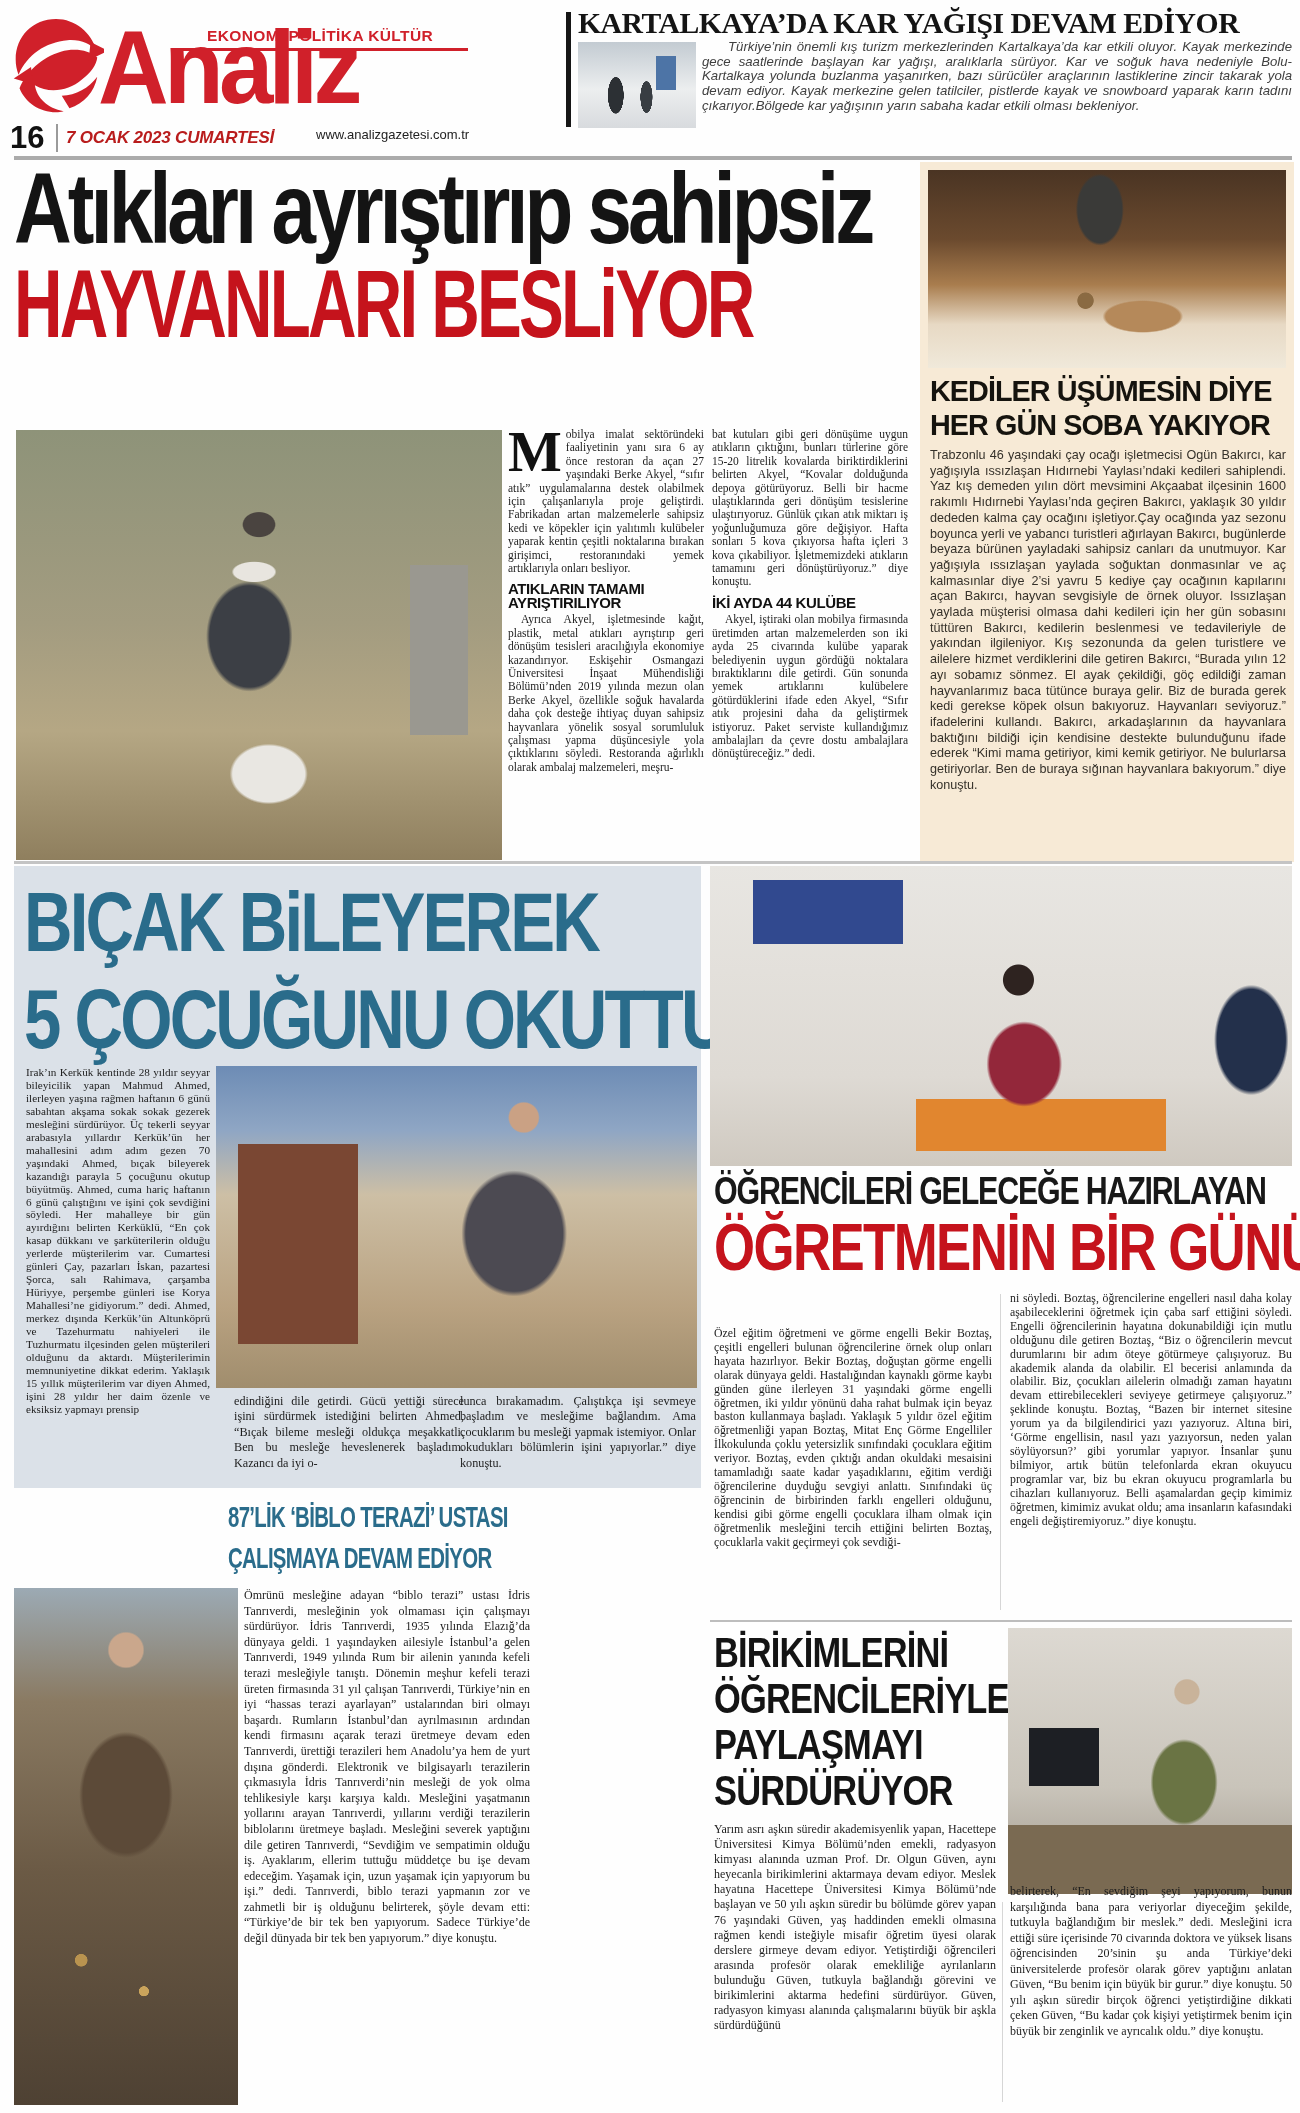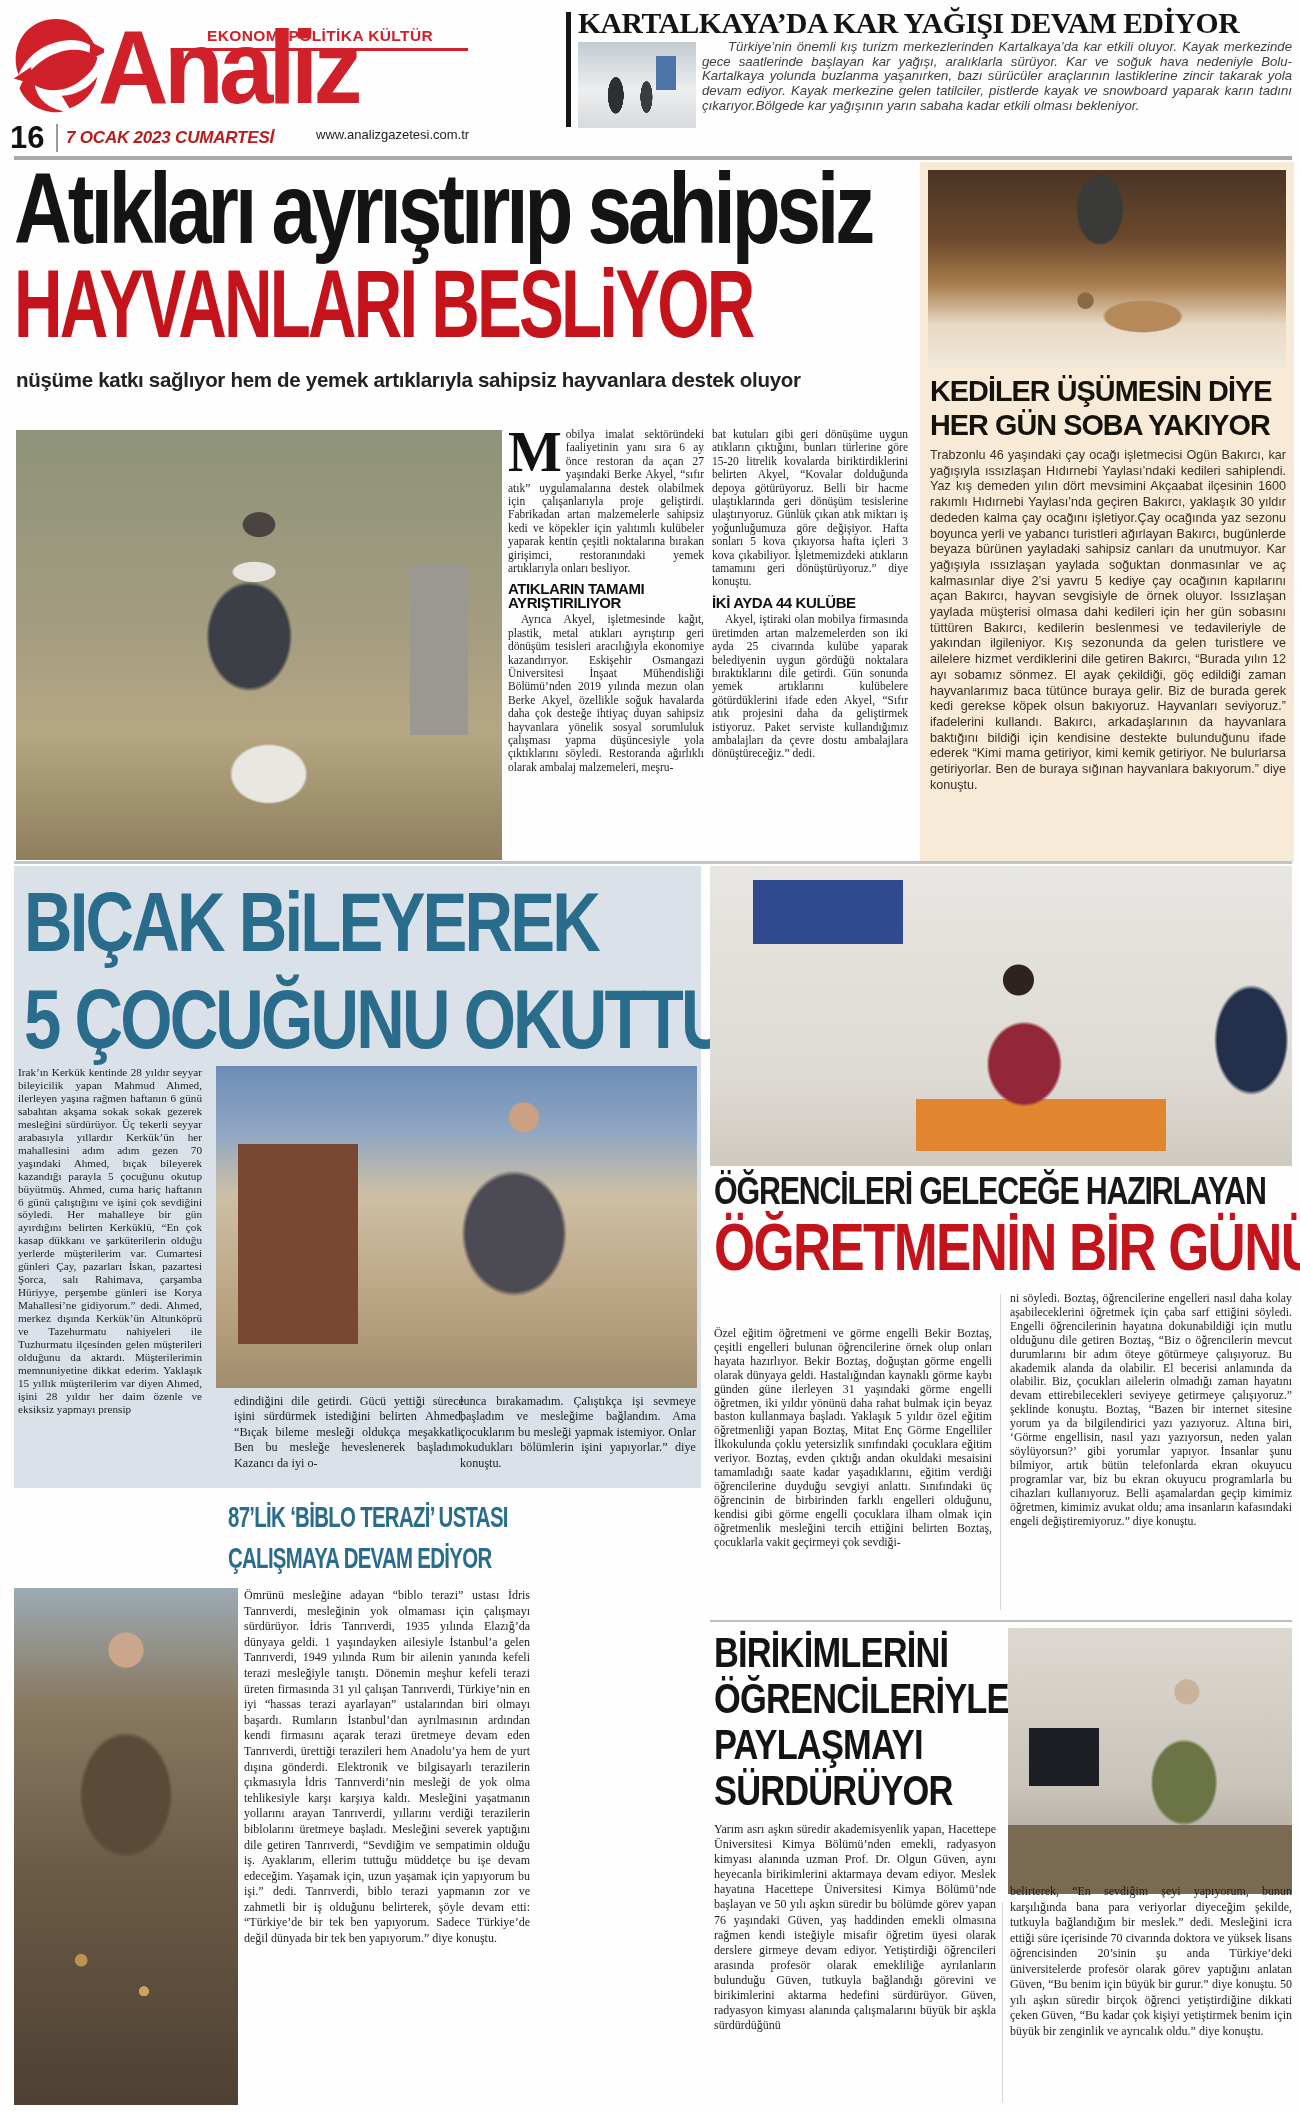--- a/index.html
+++ b/index.html
@@ -66,21 +66,21 @@
      color:#35312a;text-align:justify;overflow:hidden;}
   
   .rule-mid{left:14px;top:861px;width:1278px;height:3px;background:#c4c4c4;}
   .rule-low{left:710px;top:1620px;width:582px;height:2px;background:#bdbdbd;}
   .vrule-teach{left:1000px;top:1294px;width:1px;height:316px;background:#d6d6d6;}
   .vrule-prof{left:1002px;top:1902px;width:1px;height:200px;background:#d6d6d6;}
   
   .knife-panel{left:14px;top:866px;width:687px;height:622px;background:#dbe1e8;}
   .knife-h{left:24px;top:874px;font-size:84px;line-height:97px;font-weight:bold;color:#2a6c8b;
      letter-spacing:-3.5px;white-space:nowrap;transform:scaleX(.8);transform-origin:left top;}
-  .knife-col1{left:18px;top:1066px;width:184px;height:416px;font-size:11.2px;line-height:12.95px;}
+  .knife-col1{left:26px;top:1066px;width:184px;height:416px;font-size:11.2px;line-height:12.95px;}
   .knife-photo{left:216px;top:1066px;width:481px;height:322px;background:
      radial-gradient(circle 24px at 64% 16%, #caa184 0 60%, transparent 66%),
      radial-gradient(ellipse 88px 105px at 62% 52%, #4c4a52 0 55%, transparent 60%),
      linear-gradient(#7a4733,#7a4733) 6% 64%/120px 200px no-repeat,
      linear-gradient(180deg,#6d8cb5 0%,#8fa6c4 20%,#cdbfa5 40%,#b9a281 75%,#a08d6d 100%);
      background-repeat:no-repeat;}
   .knife-col2{left:234px;top:1394px;width:230px;height:94px;font-size:12.2px;line-height:15.4px;}
   .knife-col3{left:460px;top:1394px;width:236px;height:94px;font-size:12.2px;line-height:15.4px;}
   
   .scale-h{left:228px;top:1496px;font-size:30px;line-height:41px;font-weight:bold;color:#2a6c8b;
@@ -144,21 +144,20 @@
   <div class="abs vbar"></div>
 
   <div class="abs kart-h">KARTALKAYA’DA KAR YAĞIŞI DEVAM EDİYOR</div>
   <div class="abs kart-photo"></div>
   <div class="abs kart-body">Türkiye’nin önemli kış turizm merkezlerinden Kartalkaya’da kar etkili oluyor. Kayak merkezinde gece saatlerinde başlayan kar yağışı, aralıklarla sürüyor. Kar ve soğuk hava nedeniyle Bolu-Kartalkaya yolunda buzlanma yaşanırken, bazı sürücüler araçlarının lastiklerine zincir takarak yola devam ediyor. Kayak merkezine gelen tatilciler, pistlerde kayak ve snowboard yaparak karın tadını çıkarıyor.Bölgede kar yağışının yarın sabaha kadar etkili olması bekleniyor.</div>
   <div class="abs rule-h1"></div>
 
   <div class="abs main-h1">Atıkları ayrıştırıp sahipsiz</div>
   <div class="abs main-h2">HAYVANLARI BESLiYOR</div>
   <div class="abs standfirst">
-    <div>nüşüme katkı sağlıyor hem de yemek artıklarıyla sahipsiz hayvanlara destek oluyor</div>
   </div>
   <div class="abs main-photo"></div>
 
   <div class="abs serifcol mcol1">
     <p class="mp"><span class="dropcap">M</span><span>obilya imalat sektöründeki faaliyetinin yanı sıra 6 ay önce restoran da açan 27 yaşındaki Berke Akyel, “sıfır atık” uygulamalarına destek olabilmek için çalışanlarıyla proje geliştirdi. Fabrikadan artan malzemelerle sahipsiz kedi ve köpekler için yalıtımlı kulübeler yaparak kentin çeşitli noktalarına bırakan girişimci, restoranındaki yemek artıklarıyla onları besliyor.</span></p>
     <h4 class="msub">ATIKLARIN TAMAMI AYRIŞTIRILIYOR</h4>
     <p class="mp ind">Ayrıca Akyel, işletmesinde kağıt, plastik, metal atıkları ayrıştırıp geri dönüşüm tesisleri aracılığıyla ekonomiye kazandırıyor. Eskişehir Osmangazi Üniversitesi İnşaat Mühendisliği Bölümü’nden 2019 yılında mezun olan Berke Akyel, özellikle soğuk havalarda daha çok desteğe ihtiyaç duyan sahipsiz hayvanlara yönelik sosyal sorumluluk çalışması yapma düşüncesiyle yola çıktıklarını söyledi. Restoranda ağırlıklı olarak ambalaj malzemeleri, meşru-</p>
   </div>
   <div class="abs serifcol mcol2">
     <p class="mp">bat kutuları gibi geri dönüşüme uygun atıkların çıktığını, bunları türlerine göre 15-20 litrelik kovalarda biriktirdiklerini belirten Akyel, “Kovalar dolduğunda depoya götürüyoruz. Belli bir hacme ulaştıklarında geri dönüşüm tesislerine ulaştırıyoruz. Günlük çıkan atık miktarı iş yoğunluğumuza göre değişiyor. Hafta sonları 5 kova çıkıyorsa hafta içleri 3 kova çıkabiliyor. İşletmemizdeki atıkların tamamını geri dönüştürüyoruz.” diye konuştu.</p>

